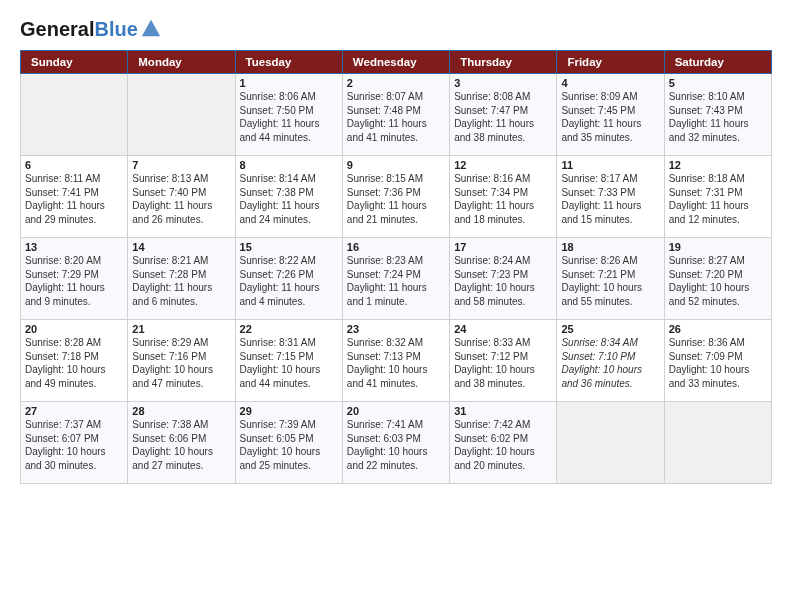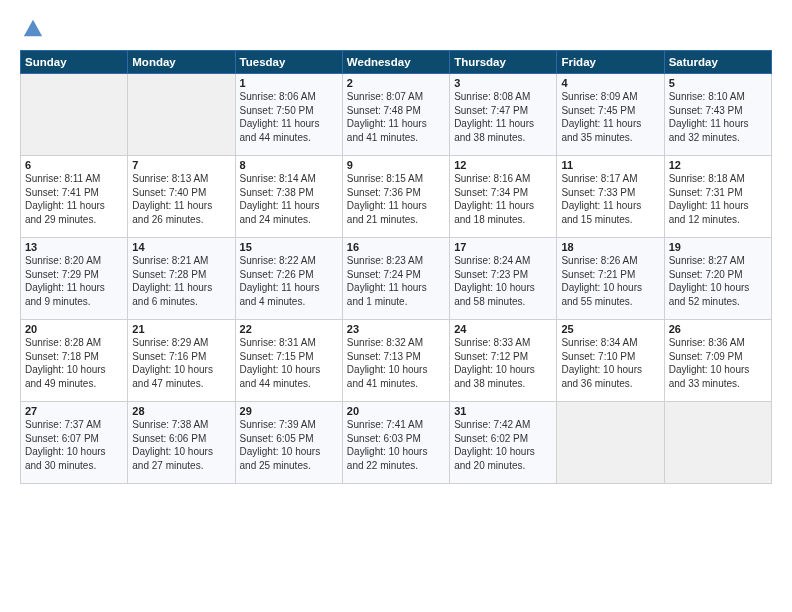--- a/index.html
+++ b/index.html
@@ -52,25 +52,25 @@
       font-size: 13px;
       color: #444;
       margin-top: 2px;
     }
     .calendar {
       width: 100%;
       border-collapse: collapse;
       table-layout: fixed;
     }
     .calendar thead tr th {
-      background-color: #0c4a6e;
+      background-color: #7f1d1d;
       color: #fff;
       font-size: 11.5px;
       font-weight: bold;
-      padding: 5px 4px;
+      padding: 5px 10px;
       text-align: left;
       border: 1px solid #2e68a8;
     }
     .calendar tbody tr td {
       vertical-align: top;
       border: 1px solid #d0d0d0;
       padding: 3px 4px;
       height: 82px;
       font-size: 9.5px;
       color: #222;
@@ -99,20 +99,21 @@
     }
   </style>
 </head>
 <body>
 
 <div class="page">
   <div class="header">
     <div class="logo">
       <div>
         <div style="display:flex;align-items:center;">
+          <span class="logo-text">General<span>Blue</span></span>
           <svg class="logo-icon" viewBox="0 0 24 24">
             <polygon points="12,2 22,20 2,20" fill="#3a7abf" opacity="0.85"></polygon>
           </svg>
         </div>
       </div>
     </div>
     <div class="title-block">
       <div class="month-title"></div>
       <div class="subtitle"></div>
     </div>
@@ -303,21 +304,21 @@
           </td>
           <td>
             <span class="day-num">24</span>
             <div class="day-detail" style="white-space: pre-line;">Sunrise: 8:33 AM
 Sunset: 7:12 PM
 Daylight: 10 hours
 and 38 minutes.</div>
           </td>
           <td>
             <span class="day-num">25</span>
-            <div class="day-detail" style="white-space: pre-line;">Sunrise: 8:34 AM
+            <div class="day-detail" style="white-space: pre-line; font-style: italic;">Sunrise: 8:34 AM
 Sunset: 7:10 PM
 Daylight: 10 hours
 and 36 minutes.</div>
           </td>
           <td>
             <span class="day-num">26</span>
             <div class="day-detail" style="white-space: pre-line;">Sunrise: 8:36 AM
 Sunset: 7:09 PM
 Daylight: 10 hours
 and 33 minutes.</div>

